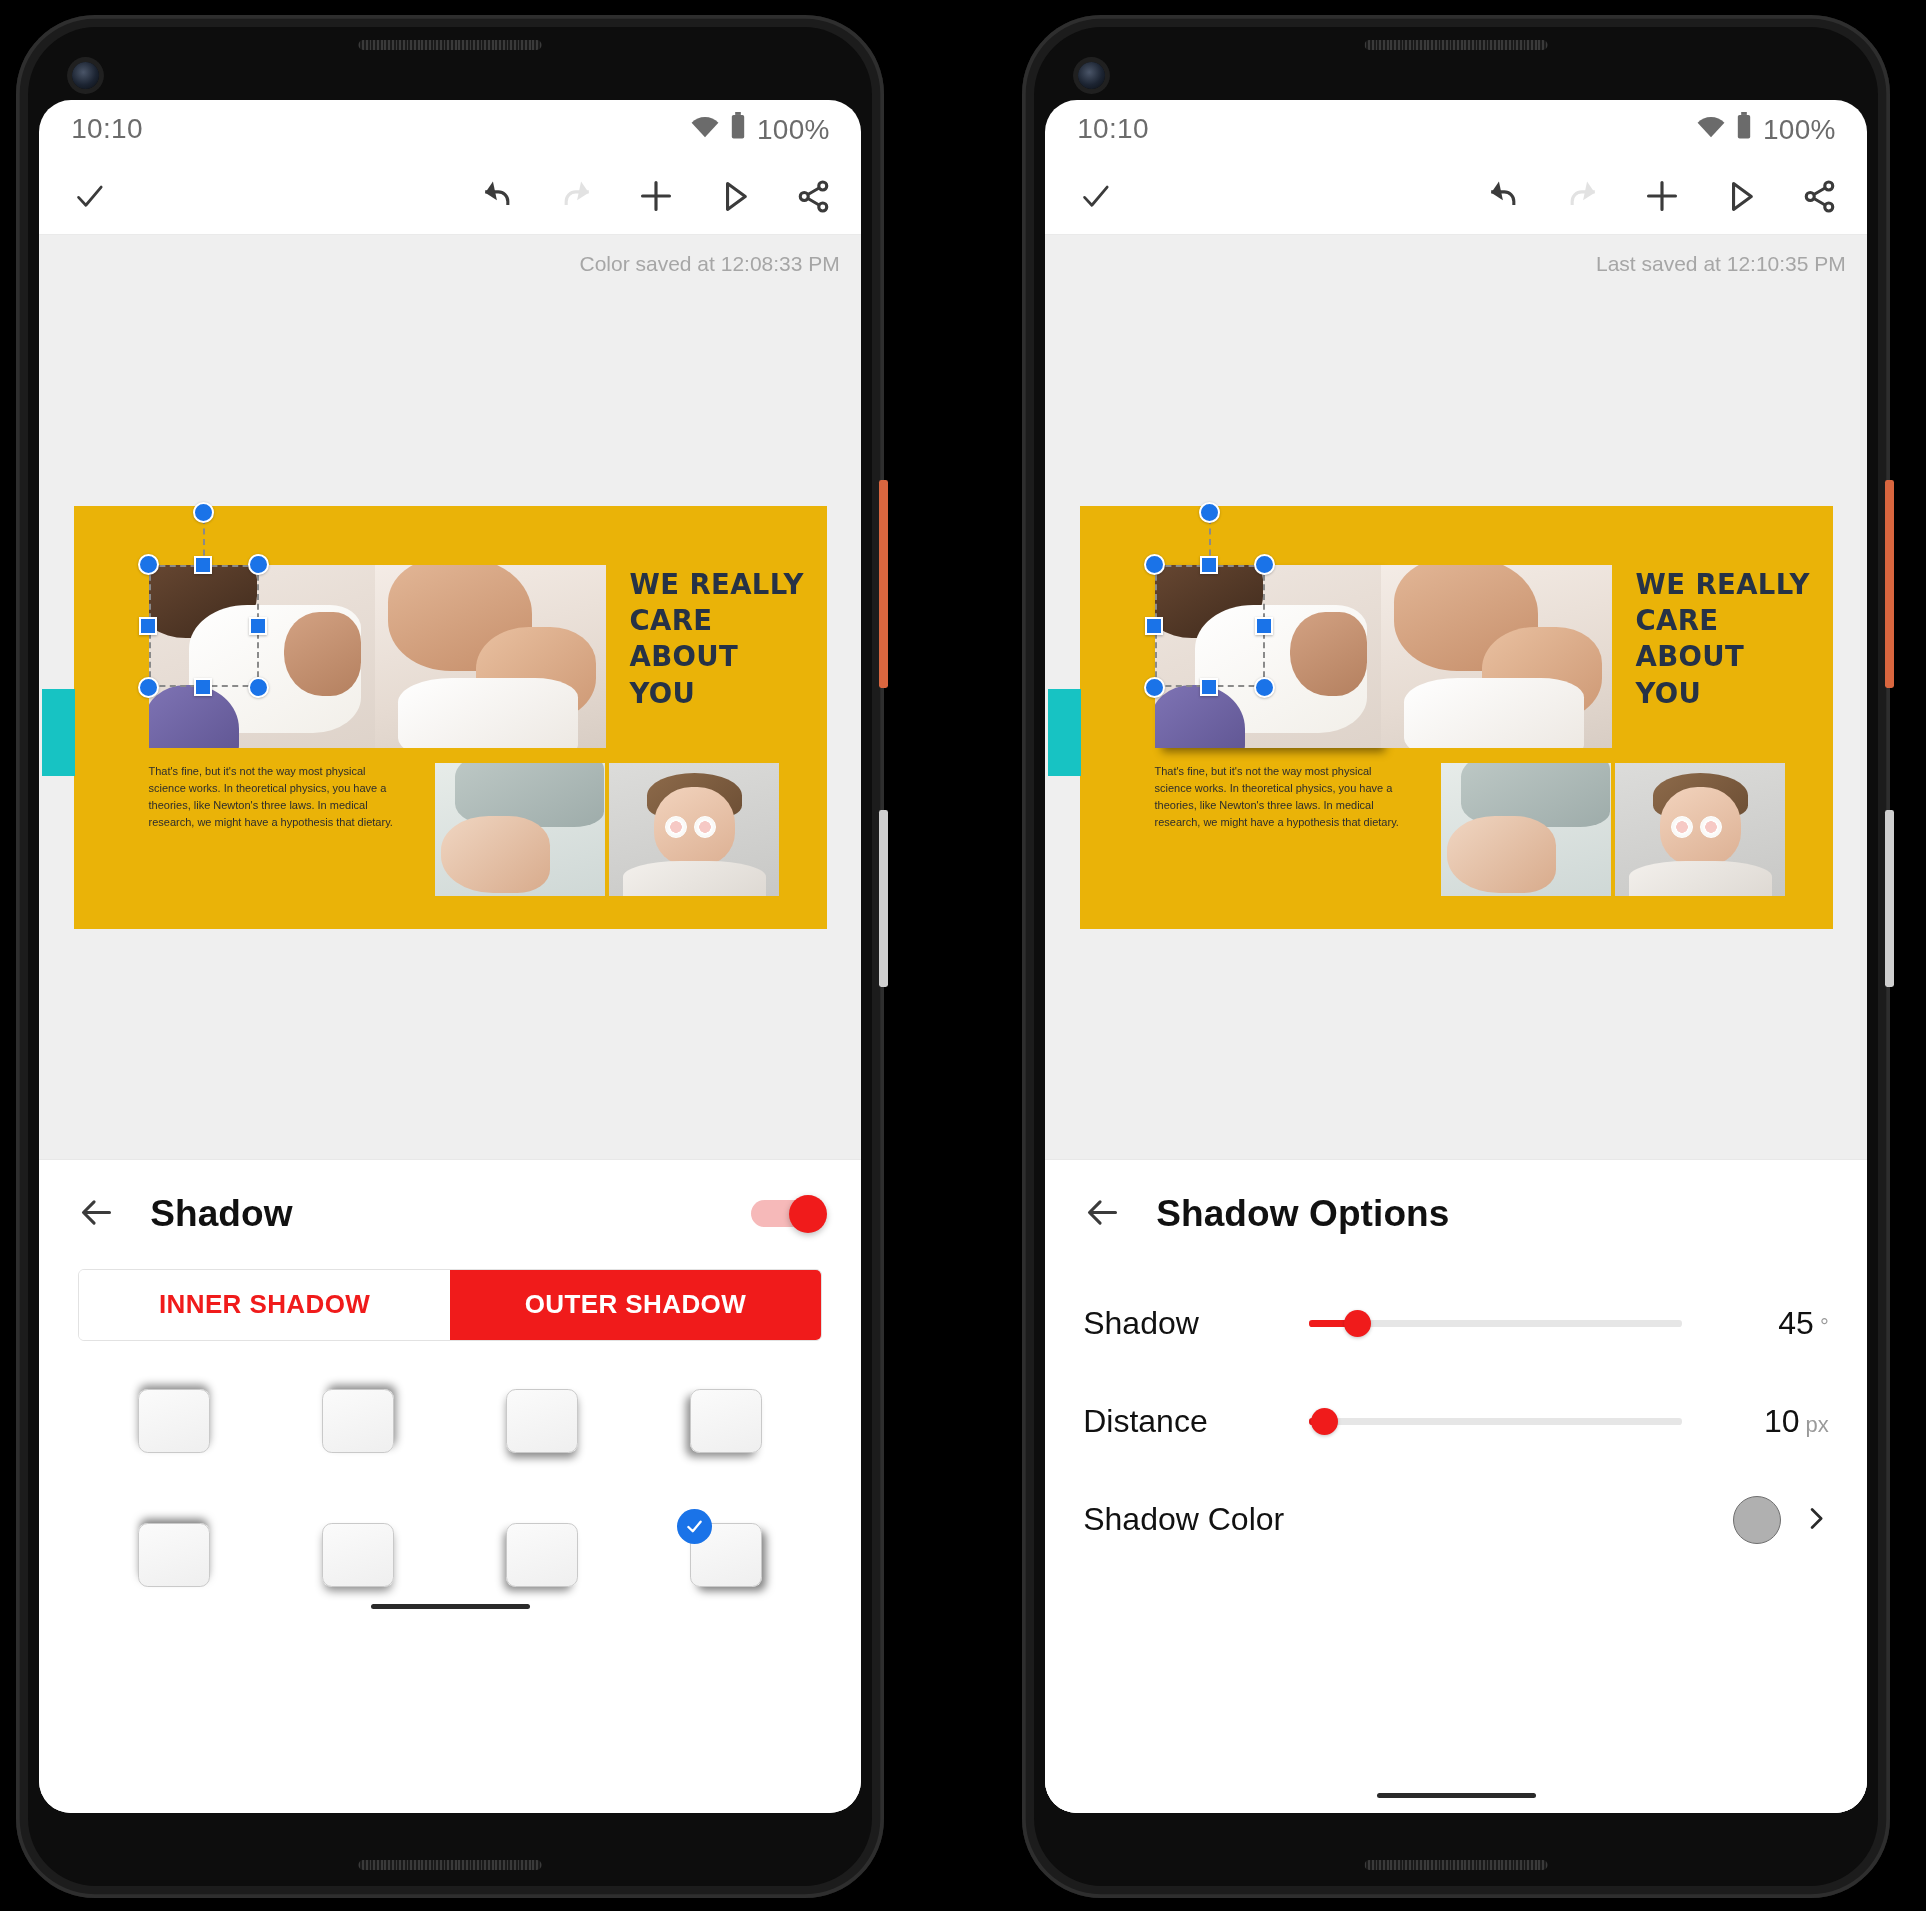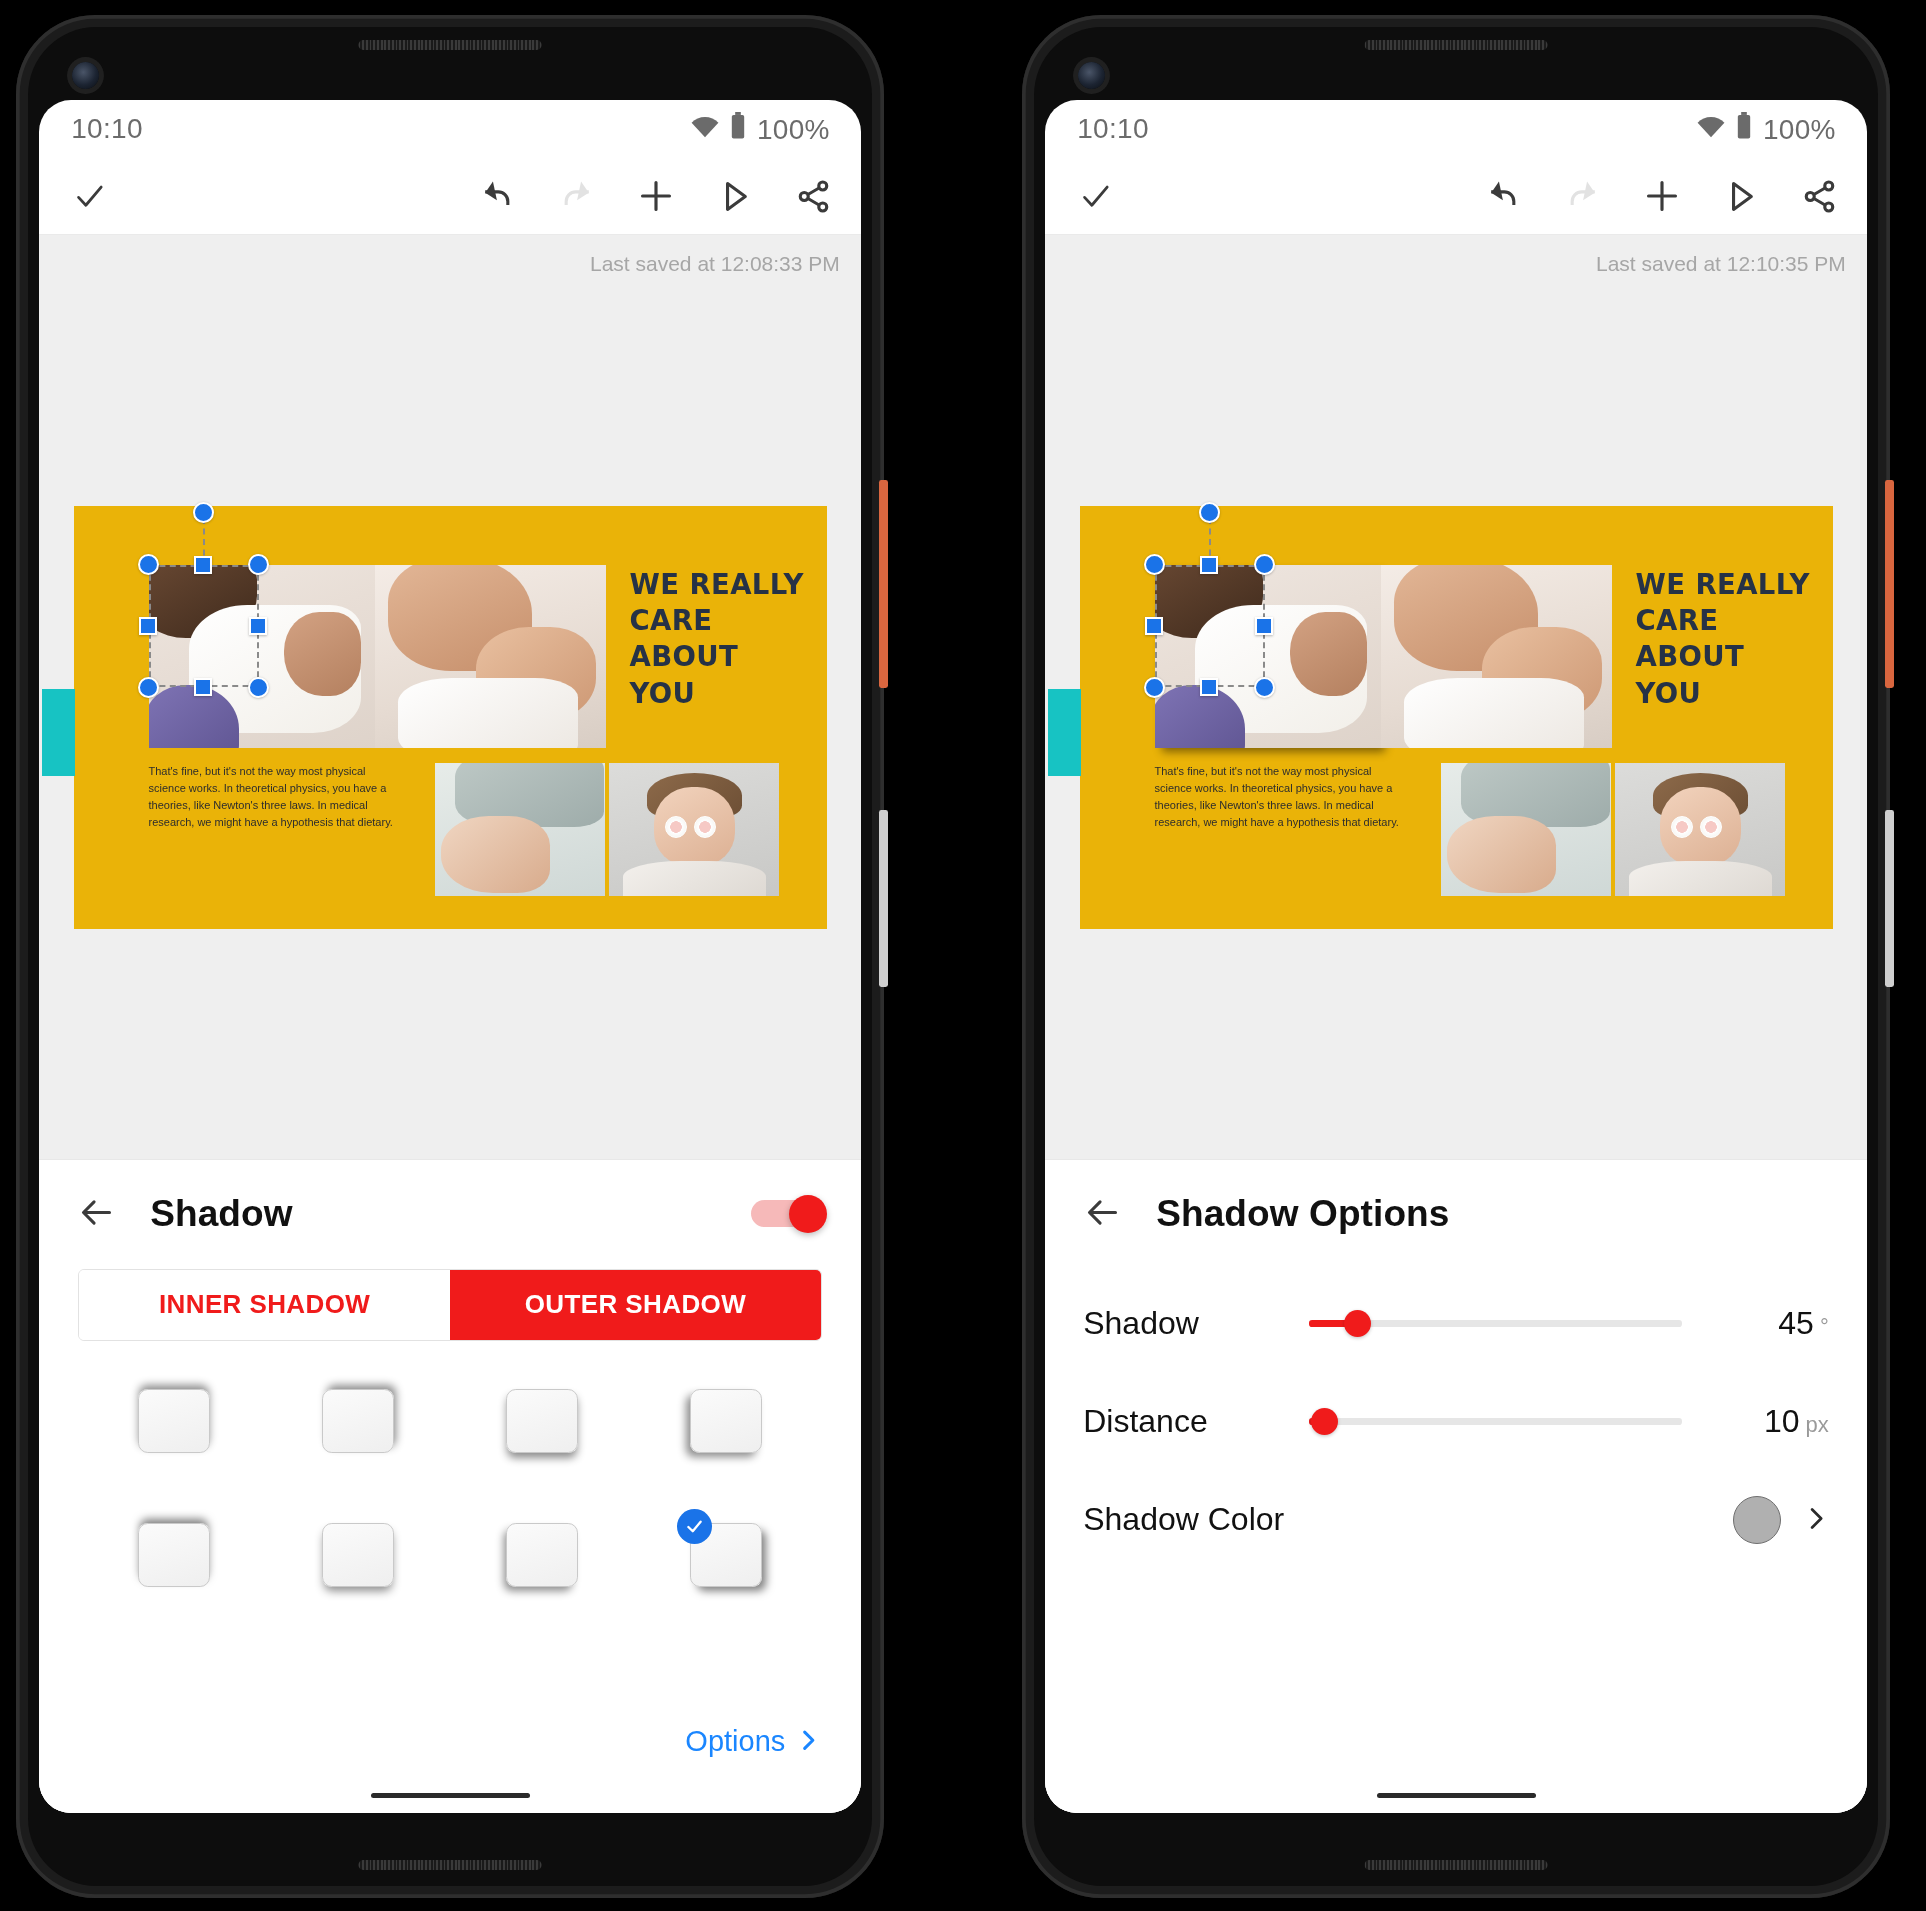--- a/index.html
+++ b/index.html
@@ -409,21 +409,21 @@
                 <circle cx="18" cy="5.2" r="2.6"></circle>
                   <circle cx="6" cy="12" r="2.6"></circle>
                   <circle cx="18" cy="18.8" r="2.6"></circle>
                 <path d="M8.4 10.7 L15.6 6.5 M8.4 13.3 L15.6 17.5"></path>
               </svg>
             </span>
           </div>
         </div>
 
         <div class="canvas">
-          <div class="lastsaved">Last saved at 12:08:33 PM</div>
+          <div class="lastsaved">Color saved at 12:08:33 PM</div>
           <div class="slide-wrap">
             <div class="slide">
               <div class="teal-bar"></div>
 
               <div class="hero-row">
                 <div class="ph ph-a">
                     <div class="sheet"></div>
                     <div class="limb"></div>
                   </div>
                 <div class="ph ph-b">
@@ -504,28 +504,20 @@
             <div class="preset">
               <span class="tile" style="box-shadow:5.5px 5.5px 8px -1.8px rgba(0,0,0,.5);"></span>
               <span class="badge">
                 <svg width="21" height="21" viewBox="0 0 24 24">
                     <path d="M5 12.5 L10 17.5 L19 6.5" fill="none" stroke="#fff" stroke-width="2.6" stroke-linecap="round" stroke-linejoin="round"></path>
                   </svg>
               </span>
             </div>
           </div>
 
-          <div class="options-row">
-            <span class="options-link">Options</span>
-            <span>
-              <svg width="24.5" height="24.5" viewBox="0 0 24 24" fill="none" stroke="#1a86ff" stroke-width="3" stroke-linecap="round" stroke-linejoin="round">
-                  <path d="M8.5 4 L16.5 12 L8.5 20"></path>
-                </svg>
-            </span>
-          </div>
 
           <div class="home-ind">
               <span class="bar"></span>
             </div>
         </div>
 
       </div>
     </div>
     <div class="btn-power"></div>
     <div class="btn-volume"></div>

